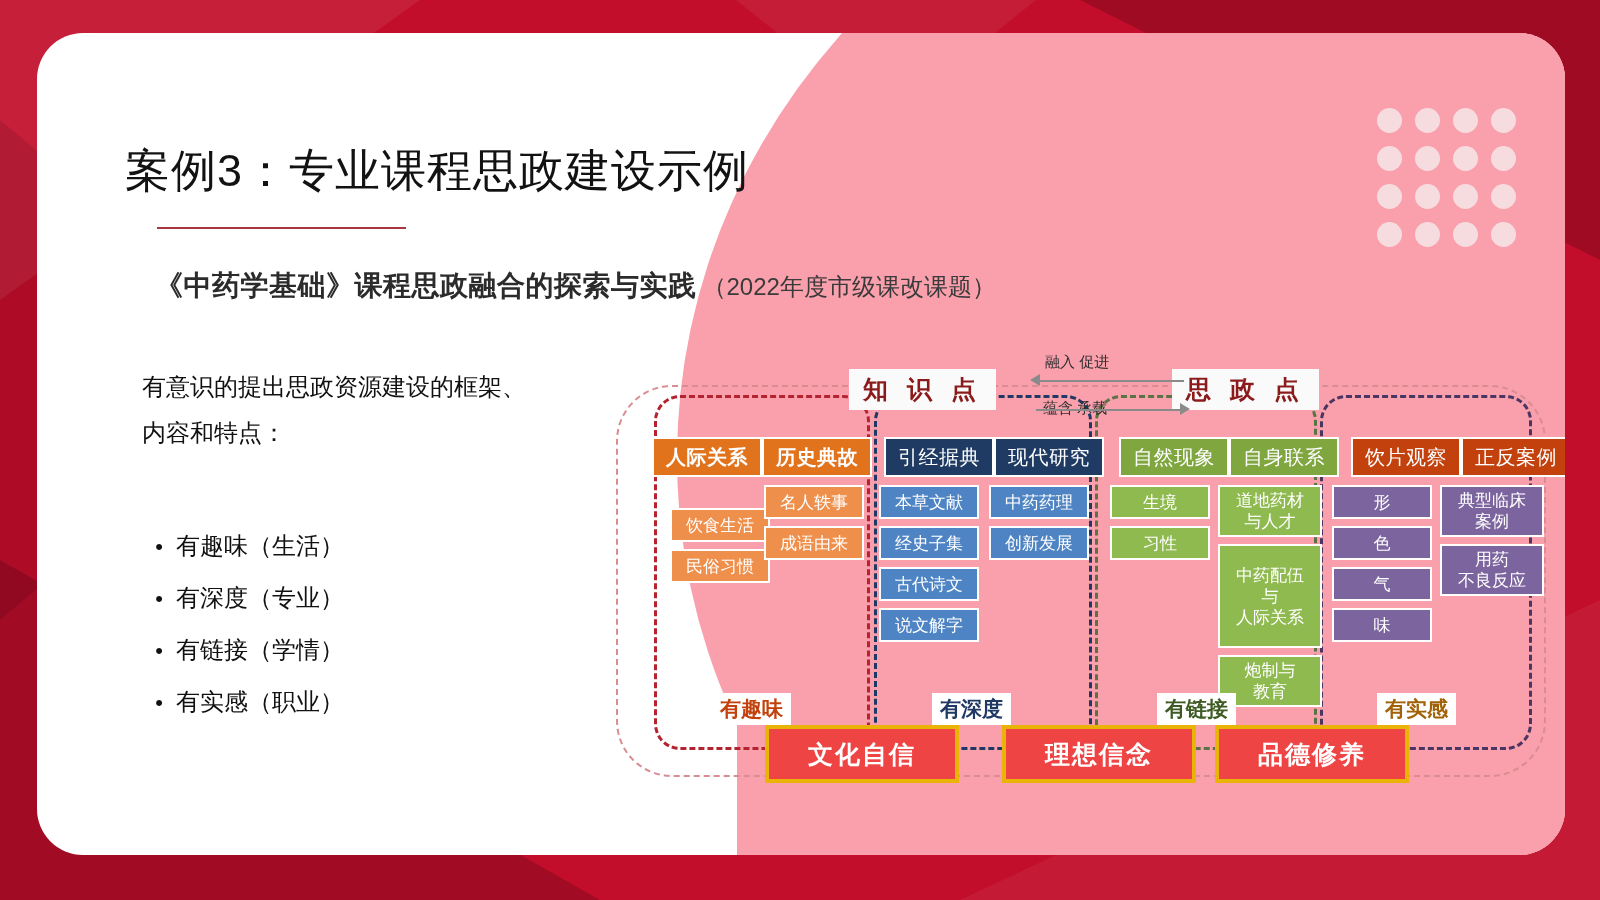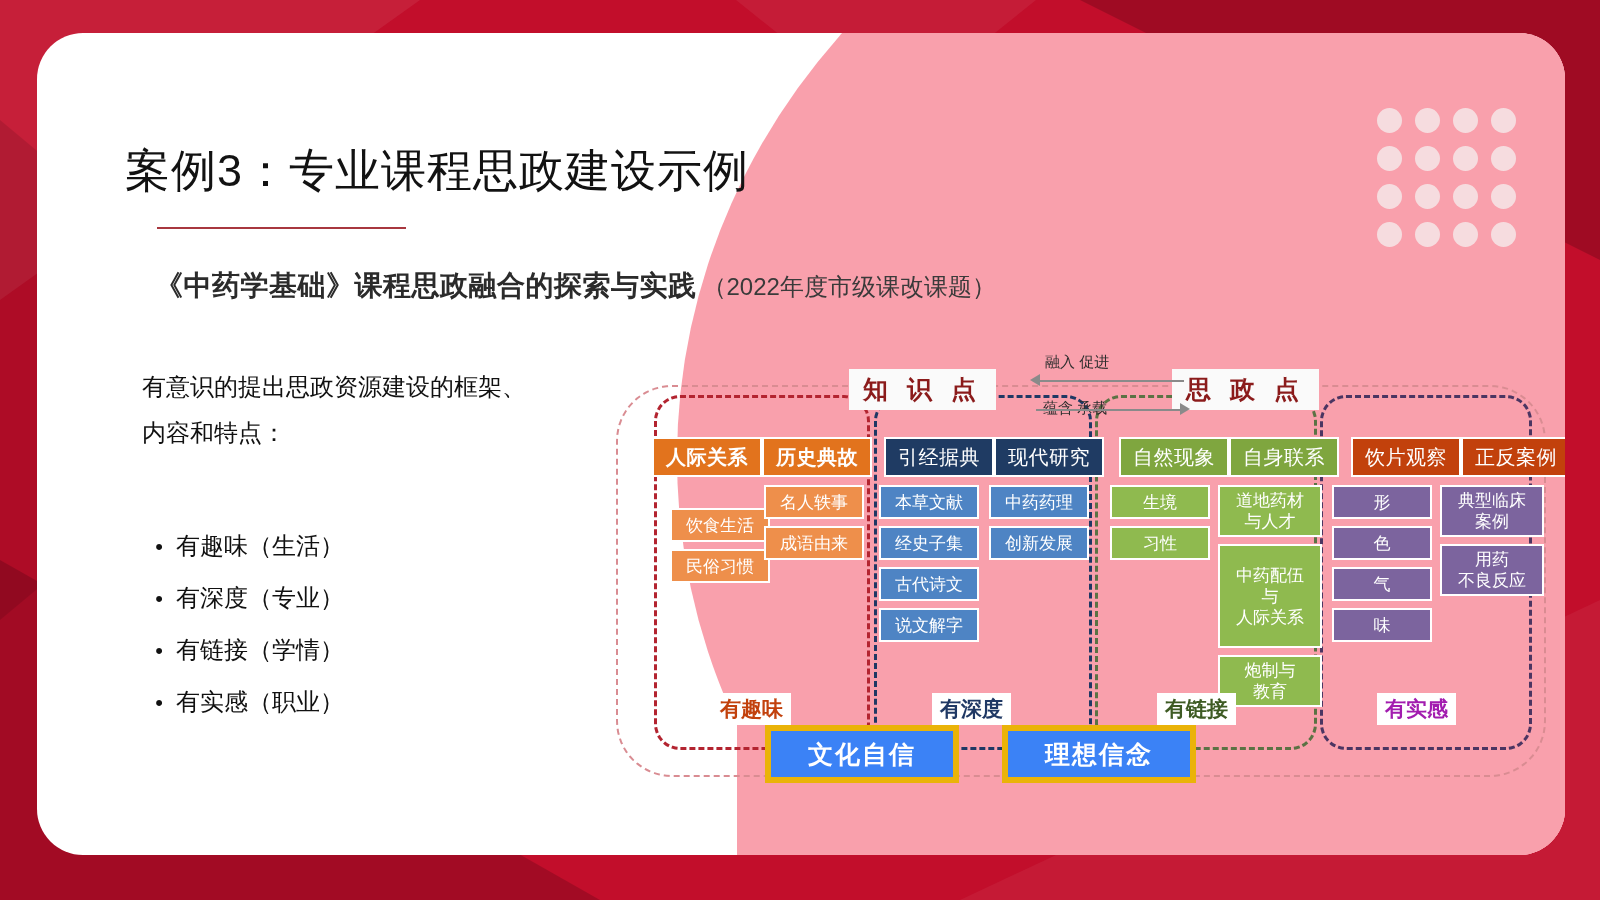--- a/index.html
+++ b/index.html
@@ -108,23 +108,23 @@
   #ar2{left:434px;top:56px;width:148px;}
   .arrowhead{position:absolute;width:0;height:0;}
   #ah1{left:428px;top:21px;border-top:6px solid transparent;border-bottom:6px solid transparent;border-right:10px solid #8A8A8A;}
   #ah2{left:578px;top:50px;border-top:6px solid transparent;border-bottom:6px solid transparent;border-left:10px solid #8A8A8A;}
 
   .botlabel{position:absolute;background:#FFFFFF;padding:2px 8px;font-size:21px;
     font-weight:bold;white-space:nowrap;}
   #bl-a{left:110px;top:340px;color:#c2410c;}
   #bl-b{left:330px;top:340px;color:#1F3864;}
   #bl-c{left:555px;top:340px;color:#3E5B24;}
-  #bl-d{left:775px;top:340px;color:#a21caf;}
-
-  .redbox{position:absolute;height:58px;background:#3b82f6;border:6px solid #eab308;
+  #bl-d{left:775px;top:340px;color:#a16207;}
+
+  .redbox{position:absolute;height:58px;background:#ef4444;border:4px solid #eab308;
     box-sizing:border-box;display:flex;align-items:center;justify-content:center;
     color:#ffffff;font-size:25px;font-weight:bold;letter-spacing:2px;}
   #rb1{left:163px;top:372px;width:194px;}
   #rb2{left:400px;top:372px;width:194px;}
   #rb3{left:613px;top:372px;width:194px;}
 </style>
 </head>
 <body>
 
 <div id="stage">
@@ -261,15 +261,16 @@
           </div>
         </div>
 
       <div class="botlabel" id="bl-a">有趣味</div>
       <div class="botlabel" id="bl-b">有深度</div>
       <div class="botlabel" id="bl-c">有链接</div>
       <div class="botlabel" id="bl-d">有实感</div>
 
       <div class="redbox" id="rb1">文化自信</div>
       <div class="redbox" id="rb2">理想信念</div>
+      <div class="redbox" id="rb3">品德修养</div>
     </div>
   </div>
 </div>
 
 </body></html>

